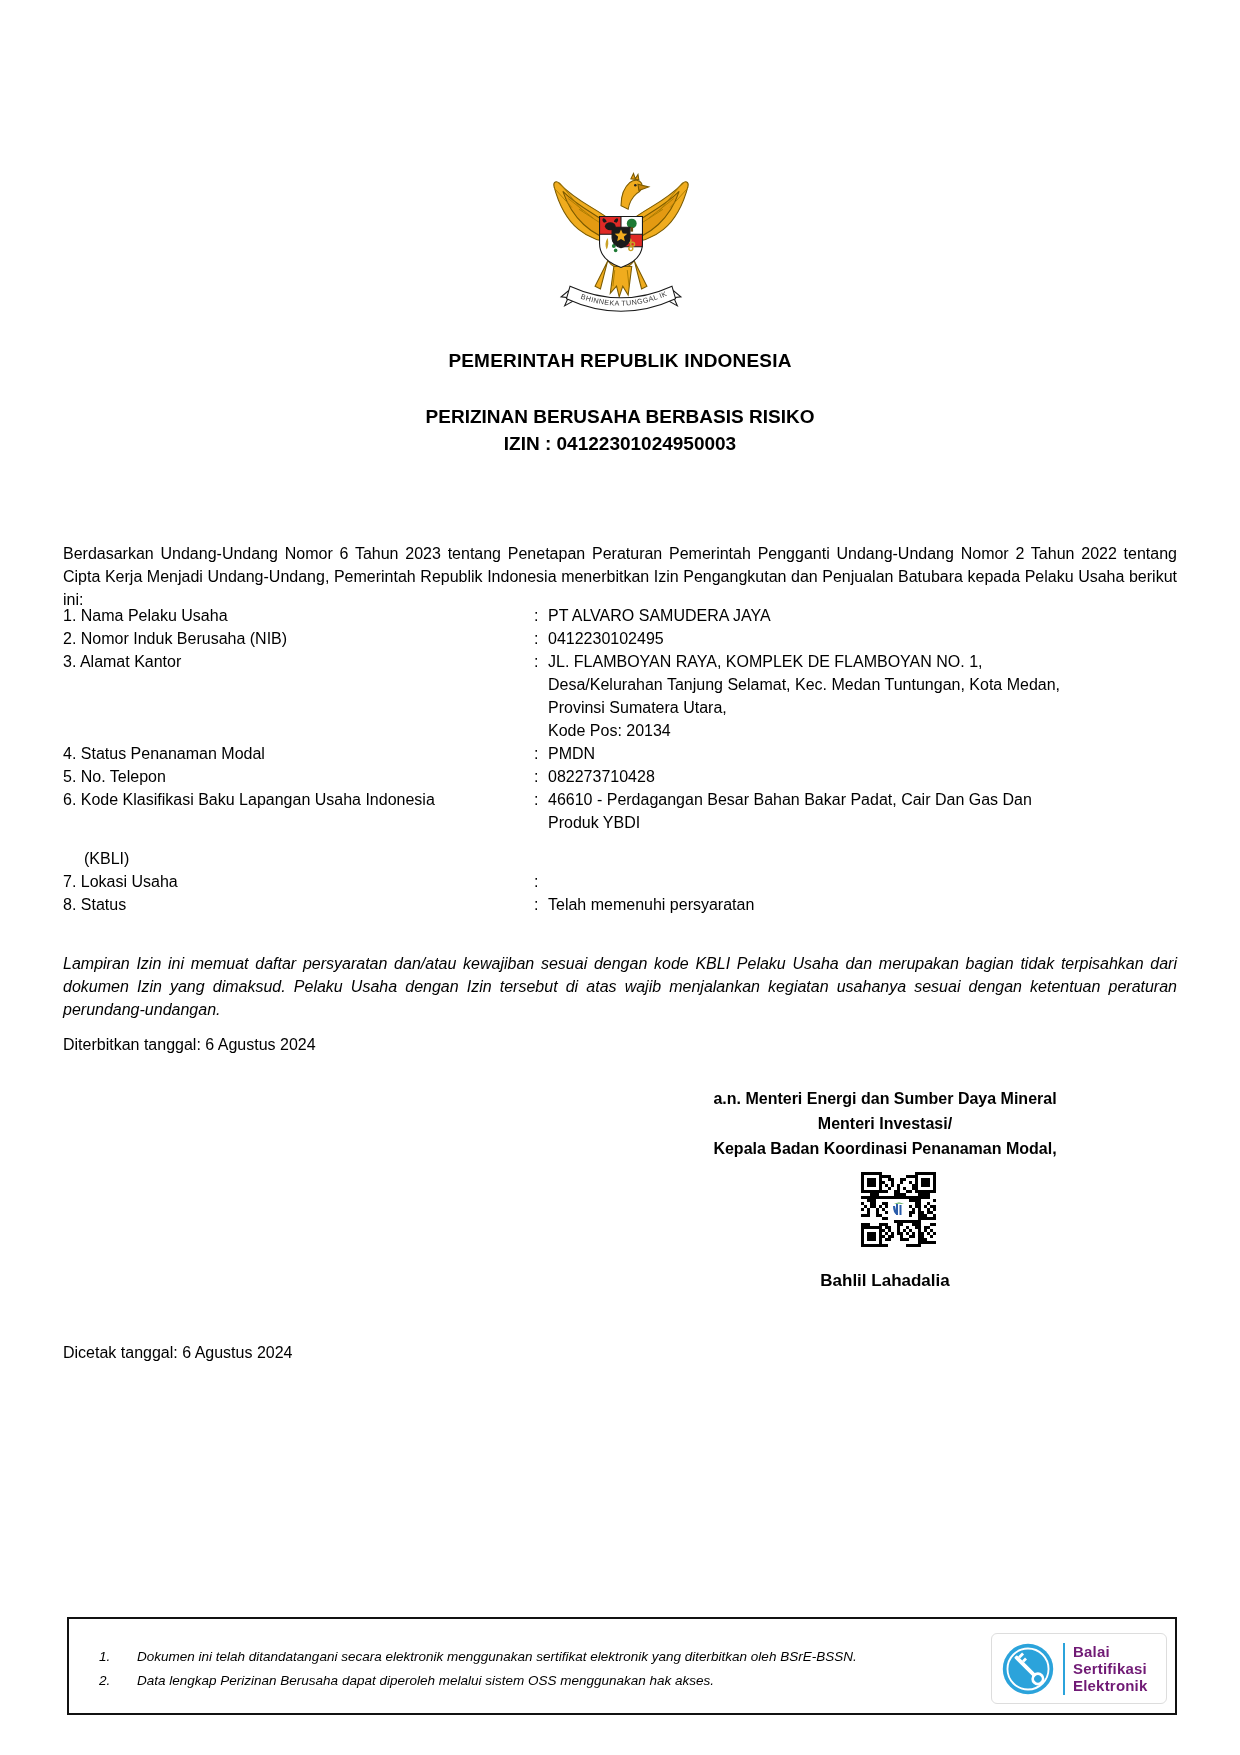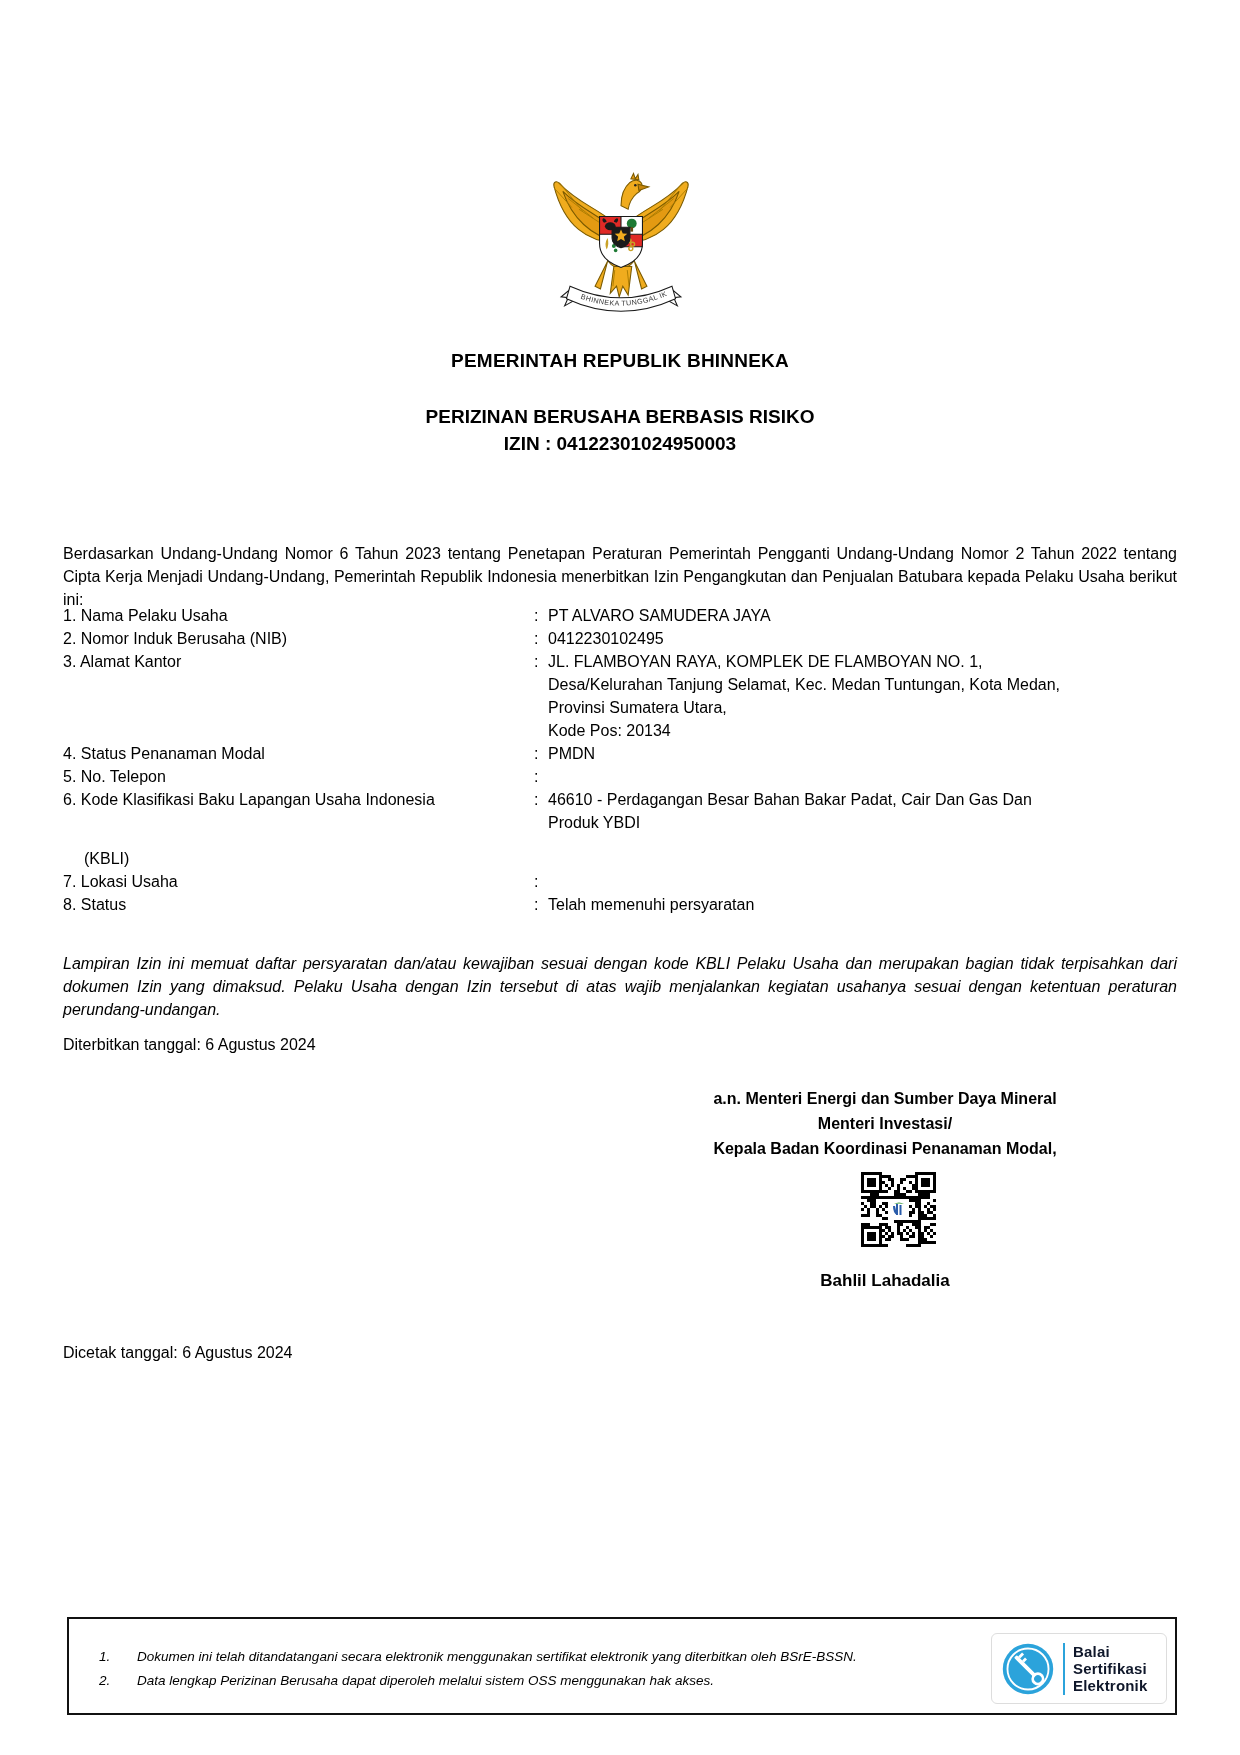--- a/index.html
+++ b/index.html
@@ -52,21 +52,21 @@
            font-size:13.5px; font-style:italic; line-height:24px; }
   .note-row { display:flex; }
   .note-num { flex:0 0 38px; }
   .bse-logo {
     position:absolute; top:14px; right:8px; width:176px; height:71px;
     background:#fff; border:1px solid #ddd; border-radius:6px;
     display:flex; align-items:center; padding:6px 8px;
   }
   .bse-circle { width:56px; height:56px; flex:0 0 56px; }
   .bse-divider { width:2px; height:52px; background:#2BA3DB; margin:0 8px 0 7px; }
-  .bse-text { font-weight:bold; font-size:15px; line-height:17px; color:#0f172a; letter-spacing:.2px; }
+  .bse-text { font-weight:bold; font-size:15px; line-height:17px; color:#701a75; letter-spacing:.2px; }
 </style>
 </head>
 <body>
 
 <div class="page">
 
   <div class="abs emblem">
     <svg viewBox="0 0 170 190" width="152" height="170">
       <g stroke="#7a5a00" stroke-width="1.2" fill="#F0AC1E">
 
@@ -129,21 +129,21 @@
         <path d="M140,152 l12,10 l-8,1 l4,9 l-14,-8 Z"></path>
         <path d="M28,150 q57,26 114,0 l4,14 q-61,28 -122,0 Z"></path>
       </g>
       <path id="mottoPath" d="M32,161 q53,22 106,-1" fill="none"></path>
       <text font-size="8" fill="#333" font-family="Liberation Sans, sans-serif" letter-spacing="0.5">
         <textPath href="#mottoPath" startOffset="8">BHINNEKA TUNGGAL IKA</textPath>
       </text>
     </svg>
   </div>
 
-  <div class="abs gov-title">PEMERINTAH REPUBLIK BHINNEKA</div>
+  <div class="abs gov-title">PEMERINTAH REPUBLIK INDONESIA</div>
   <div class="abs doc-title">PERIZINAN BERUSAHA BERBASIS RISIKO</div>
   <div class="abs izin-line">IZIN : 04122301024950003</div>
 
   <div class="abs para intro">Berdasarkan Undang-Undang Nomor 6 Tahun 2023 tentang Penetapan Peraturan Pemerintah Pengganti Undang-Undang Nomor 2 Tahun 2022 tentang Cipta Kerja Menjadi Undang-Undang, Pemerintah Republik Indonesia menerbitkan Izin Pengangkutan dan Penjualan Batubara kepada Pelaku Usaha berikut ini:</div>
 
   <div class="abs fields">
       <div class="frow">
         <div class="flabel">
           <div>1. Nama Pelaku Usaha</div>
         </div>
@@ -180,20 +180,23 @@
         <div class="fcolon">:</div>
         <div class="fval">
           <div>PMDN</div>
         </div>
       </div>
       <div class="frow">
         <div class="flabel">
           <div>5. No. Telepon</div>
         </div>
         <div class="fcolon">:</div>
+        <div class="fval">
+          <div>082273710428</div>
+        </div>
       </div>
       <div class="frow">
         <div class="flabel">
           <div>6. Kode Klasifikasi Baku Lapangan Usaha Indonesia</div>
           <div class="hang">(KBLI)</div>
         </div>
         <div class="fcolon">:</div>
         <div class="fval">
           <div>46610 - Perdagangan Besar Bahan Bakar Padat, Cair Dan Gas Dan</div>
           <div>Produk YBDI</div>

